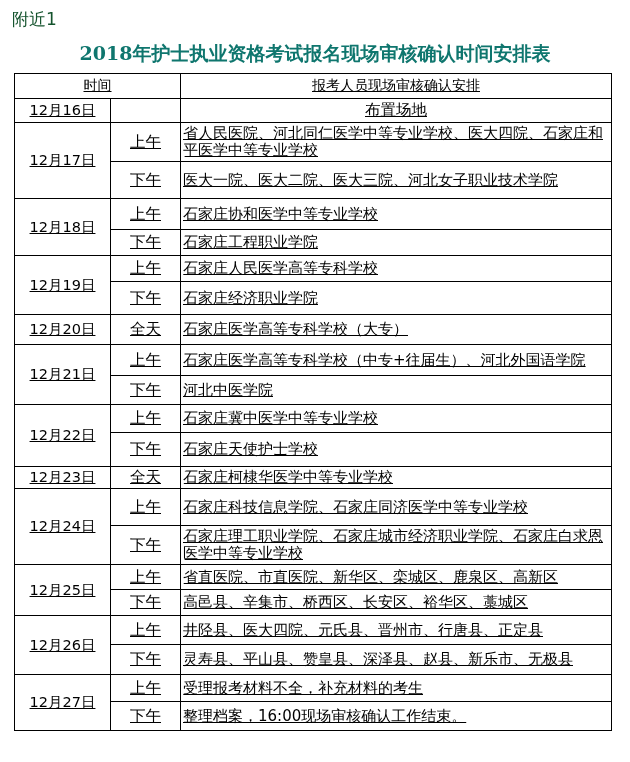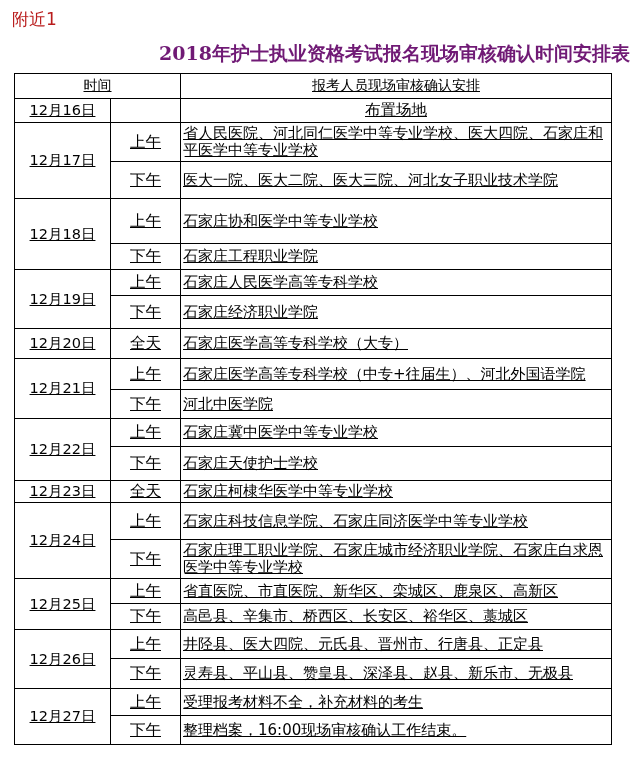--- a/index.html
+++ b/index.html
@@ -11,32 +11,32 @@
     position: relative;
     overflow: hidden;
     font-family: "DejaVu Sans", "Liberation Sans", sans-serif;
     color: #000;
   }
   .appendix {
     position: absolute;
     left: 12px; top: 8px;
     font-size: 17px;
     line-height: 22px;
-    color: #b91c1c;
+    color: #14532d;
   }
   .doc-title {
     position: absolute;
     left: 0; width: 630px;
     top: 40px;
-    text-align: right;
+    text-align: center;
     font-family: "DejaVu Serif", "Liberation Serif", serif;
     font-weight: bold;
     font-size: 19px;
     line-height: 26px;
-    color: #701a75;
+    color: #0f766e;
   }
   table.schedule {
     position: absolute;
     left: 14px; top: 73px;
     width: 597px;
     border-collapse: collapse;
     table-layout: fixed;
     font-size: 14.5px;
   }
   table.schedule td, table.schedule th {
@@ -89,21 +89,21 @@
     <tr style="height:39px">
       <td rowspan="2" class="center date-cell">12月17日</td>
       <td class="center period-cell">上午</td>
       <td class="content">省人民医院、河北同仁医学中等专业学校、医大四院、石家庄和平医学中等专业学校</td>
     </tr>
     <tr style="height:37px">
       <td class="center period-cell">下午</td>
       <td class="content">医大一院、医大二院、医大三院、河北女子职业技术学院</td>
     </tr>
 
-    <tr style="height:45px">
+    <tr style="height:31px">
       <td rowspan="2" class="center date-cell">12月18日</td>
       <td class="center period-cell">上午</td>
       <td class="content">石家庄协和医学中等专业学校</td>
     </tr>
     <tr style="height:26px">
       <td class="center period-cell">下午</td>
       <td class="content">石家庄工程职业学院</td>
     </tr>
 
     <tr style="height:26px">

